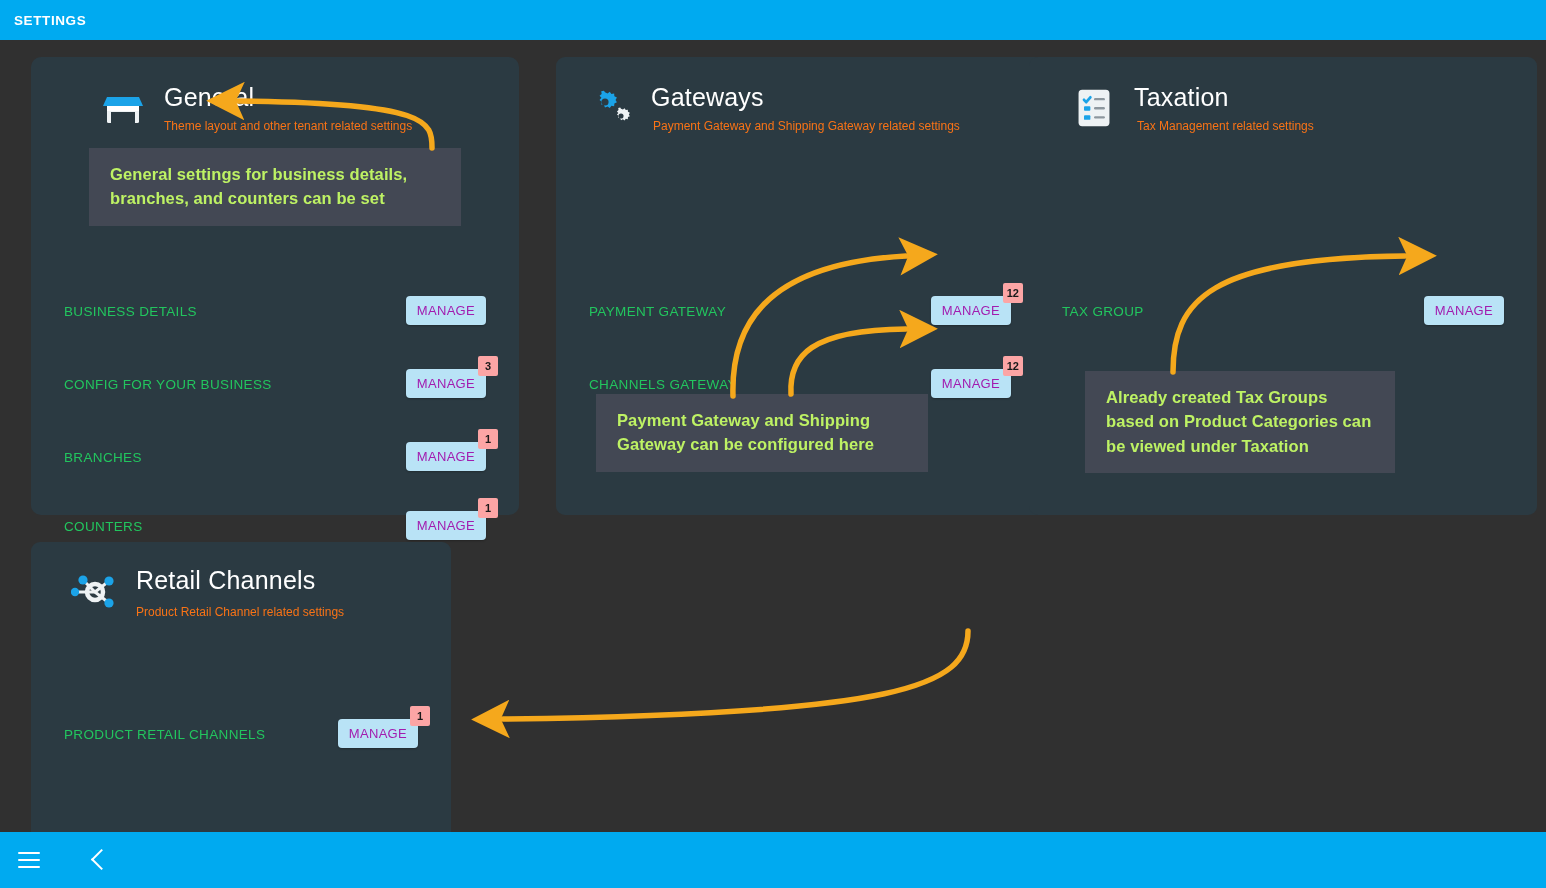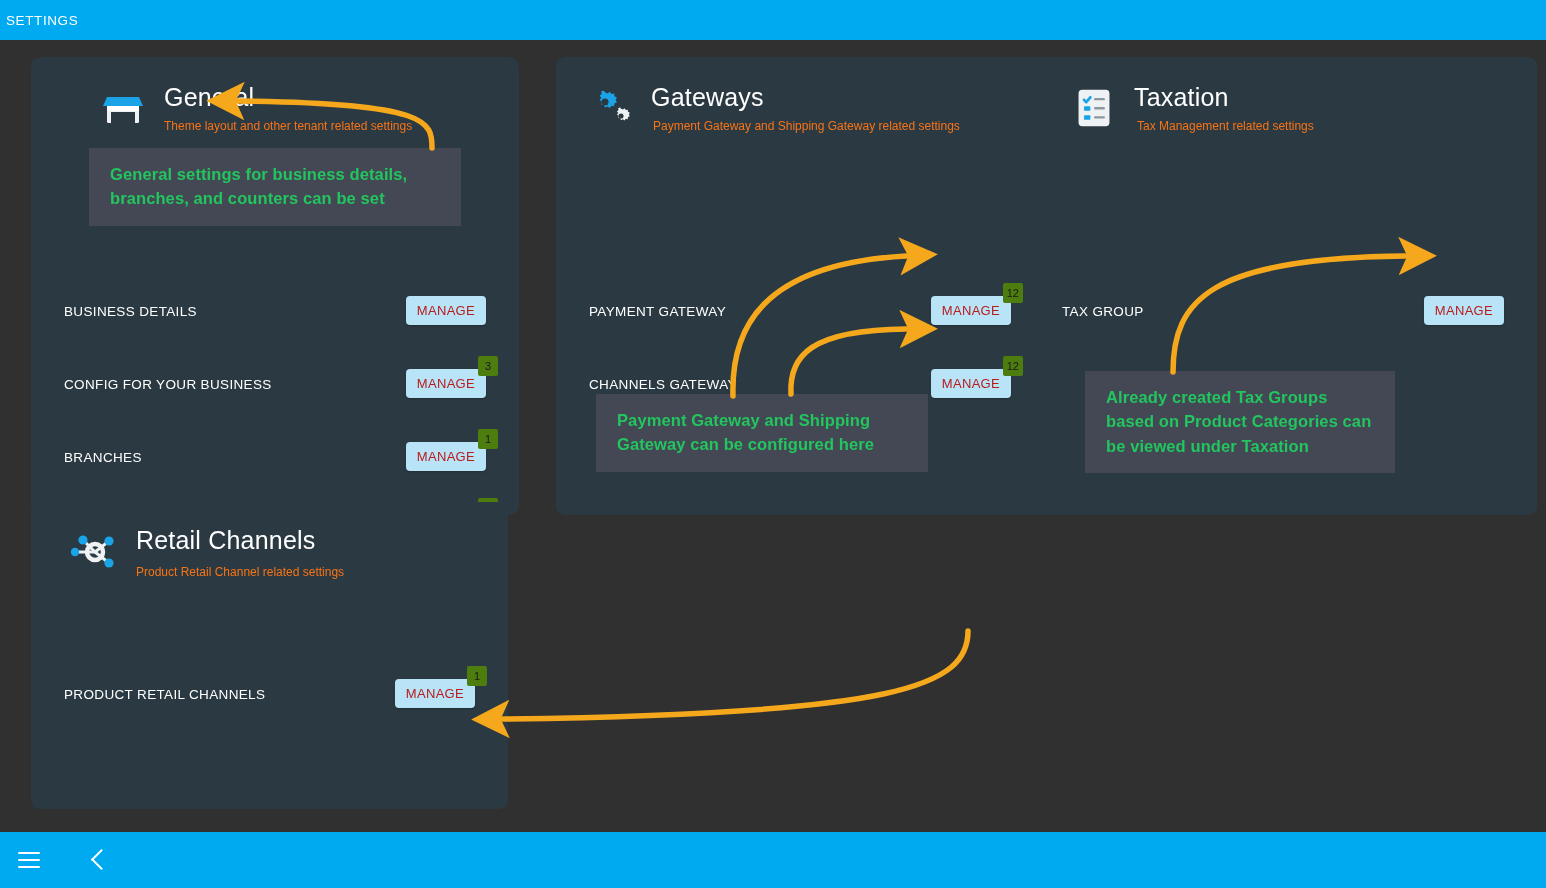--- a/index.html
+++ b/index.html
@@ -11,21 +11,21 @@
   }
   #app { position: relative; width: 1546px; height: 888px; background: #303030; }
 
   
   .topbar {
     position: absolute; left: 0; top: 0; width: 1546px; height: 40px;
     background: #00aaf0; display: flex; align-items: center;
   }
   .topbar-title {
     color: #ffffff; font-size: 13.5px; letter-spacing: .6px;
-    padding-left: 6px; font-weight: 400;
+    padding-left: 14px; font-weight: 700;
   }
 
   
   .bottombar {
     position: absolute; left: 0; bottom: 0; width: 1546px; height: 56px;
     background: #00aaf0; display: flex; align-items: center; gap: 34px;
     padding-left: 12px;
   }
   .bb-icon { width: 34px; height: 34px; display: flex; align-items: center; justify-content: center; cursor: pointer; }
   .hamburger { width: 22px; height: 16px; position: relative; }
@@ -40,62 +40,62 @@
     transform: rotate(45deg);
   }
 
   
   .card {
     position: absolute; background: #2b3a42; border-radius: 9px;
   }
   #card-general     { left: 31px;   top: 57px;  width: 488px; height: 458px; border-radius: 10px; }
   #card-gateways    { left: 556px;  top: 57px;  width: 488px; height: 458px; }
   #card-taxation    { left: 1029px; top: 57px;  width: 508px; height: 458px; }
-  #card-retail      { left: 31px;   top: 502px; width: 477px; height: 307px; }
+  #card-retail      { left: 31px;   top: 542px; width: 420px; height: 307px; }
   .card-icon { position: absolute; left: 70px; top: 30px; width: 44px; height: 44px; }
   .card-title {
     position: absolute; left: 133px; top: 26px;
     color: #ffffff; font-size: 25px; font-weight: 400; letter-spacing: .2px;
     white-space: nowrap;
   }
   .card-sub {
     position: absolute; left: 133px; top: 62px;
     color: #f97316; font-size: 12px; font-weight: 400; white-space: nowrap;
   }
   #card-gateways .card-icon { left: 565px; }
   #card-gateways .card-title, #card-gateways .card-sub { }
 
   
   .row {
     position: absolute; left: 0; width: 100%; height: 36px;
   }
   .row-label {
     position: absolute; left: 33px; top: 8px;
-    color: #ffffff; font-size: 13.5px; letter-spacing: .35px; white-space: nowrap;
+    color: #22c55e; font-size: 13.5px; letter-spacing: .35px; white-space: nowrap;
   }
   .manage-wrap { position: absolute; right: 33px; top: 0; }
   .manage-btn {
-    background: #b9e3f6; color: #b91c1c; border: none; border-radius: 4px;
+    background: #b9e3f6; color: #a21caf; border: none; border-radius: 4px;
     font-family: "Liberation Sans", sans-serif;
     font-size: 13px; letter-spacing: .3px;
     padding: 8px 11px 8px 11px; cursor: pointer; line-height: 1;
     box-shadow: 0 1px 2px rgba(0,0,0,.25);
   }
   .badge {
     position: absolute; right: -12px; top: -13px;
-    background: #4d7c0f; color: #1a1a1a; font-size: 11px;
+    background: #fca5a5; color: #1a1a1a; font-size: 11px;
     min-width: 20px; height: 20px; border-radius: 2px;
     display: flex; align-items: center; justify-content: center;
-    padding: 0 4px; font-weight: 400;
+    padding: 0 4px; font-weight: 700;
   }
 
   
   .callout {
     position: absolute; background: #434854;
-    color: #22c55e; font-weight: bold; font-size: 16.5px; line-height: 1.48;
+    color: #bef264; font-weight: bold; font-size: 16.5px; line-height: 1.48;
     padding: 14px 21px 15px 21px; letter-spacing: .1px;
   }
   #callout-general { left: 89px;  top: 148px; width: 372px; }
   #callout-gateway { left: 596px; top: 394px; width: 332px; }
   #callout-tax     { left: 1085px; top: 371px; width: 310px; }
   #callout-retail  { left: 576px; top: 557px; width: 532px; }
 
   
   #arrows { position: absolute; left: 0; top: 0; width: 1546px; height: 888px; pointer-events: none; }
 </style>

